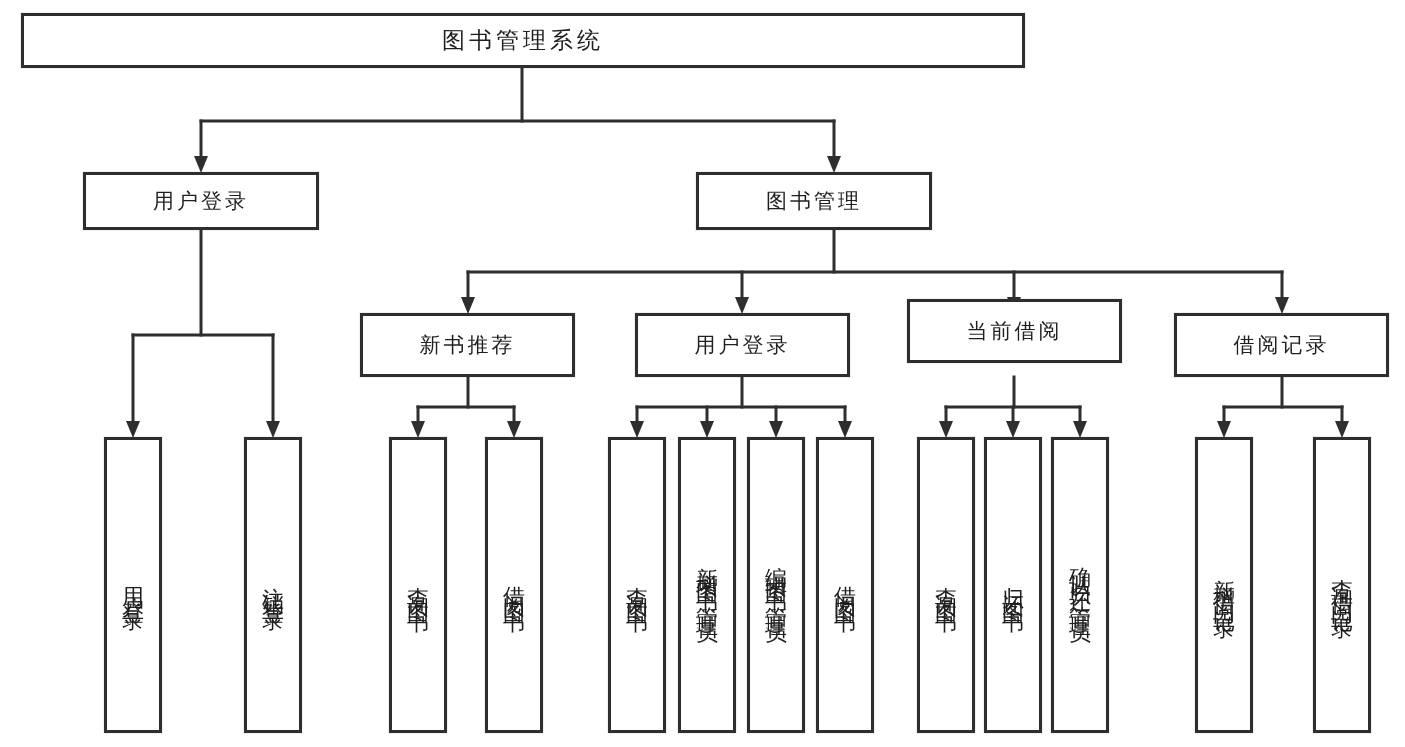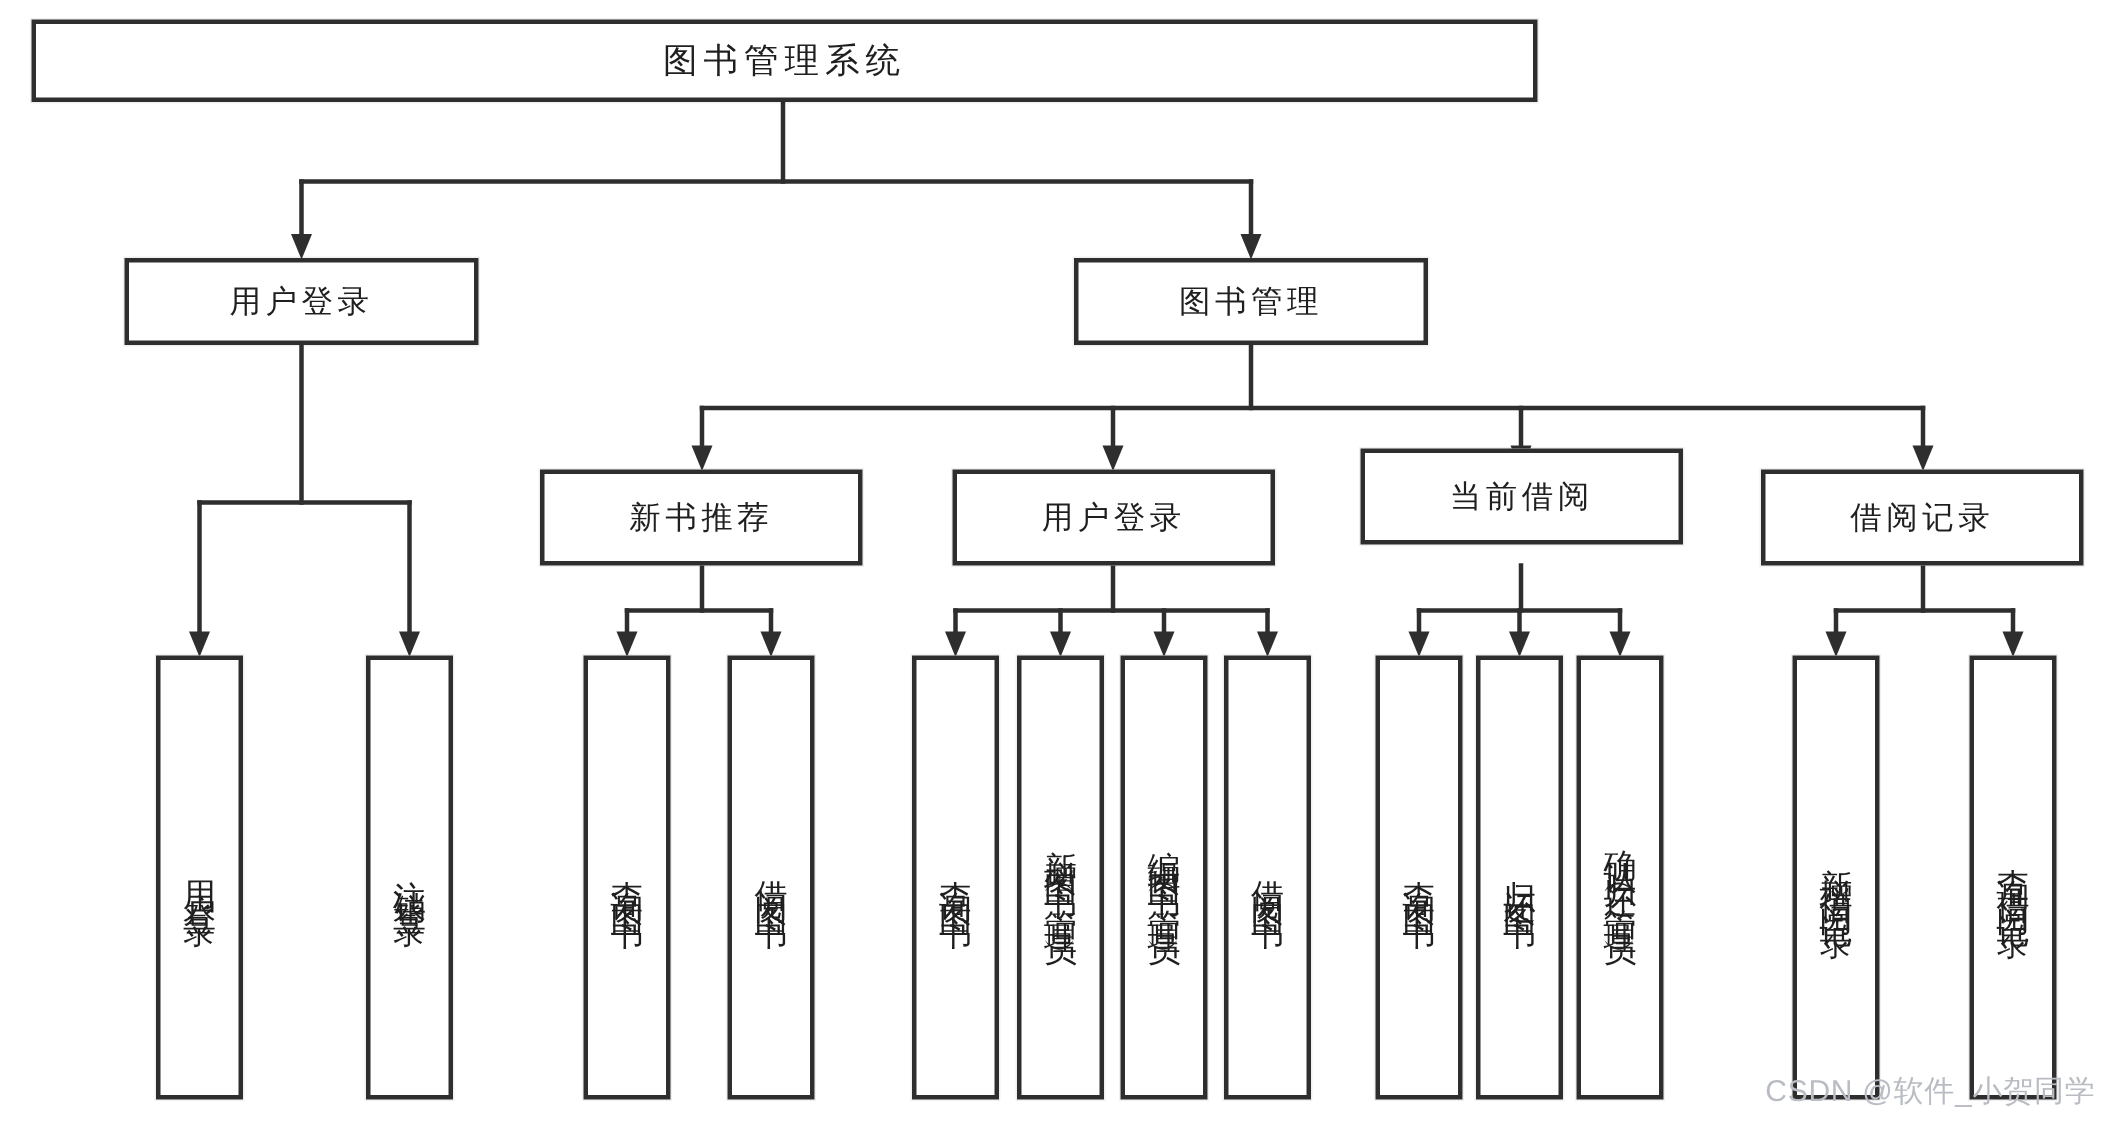--- a/index.html
+++ b/index.html
@@ -129,21 +129,21 @@
       <line x1="1224" y1="407" x2="1224" y2="423"></line>
       <polygon points="1217,421 1231,421 1224,438"></polygon>
       <line x1="1342" y1="407" x2="1342" y2="423"></line>
       <polygon points="1335,421 1349,421 1342,438"></polygon>
     </g>
   </svg>
 
   <div class="hbox root" style="left:21px;top:13px;width:1004px;height:55px;">图书管理系统</div>
 
   <div class="hbox" style="left:83px;top:172px;width:236px;height:58px;">用户登录</div>
-  <div class="hbox" style="left:716px;top:172px;width:236px;height:58px;">图书管理</div>
+  <div class="hbox" style="left:696px;top:172px;width:236px;height:58px;">图书管理</div>
 
   <div class="hbox" style="left:360px;top:313px;width:215px;height:64px;">新书推荐</div>
   <div class="hbox" style="left:635px;top:313px;width:215px;height:64px;">用户登录</div>
   <div class="hbox" style="left:907px;top:299px;width:215px;height:64px;">当前借阅</div>
   <div class="hbox" style="left:1174px;top:313px;width:215px;height:64px;">借阅记录</div>
 
   <div class="vbox" style="left:104px;">用户登录</div>
   <div class="vbox" style="left:244px;">注销登录</div>
 
   <div class="vbox" style="left:389px;">查询图书</div>
@@ -154,15 +154,14 @@
   <div class="vbox" style="left:747px;">编辑图书（管理员）</div>
   <div class="vbox" style="left:816px;">借阅图书</div>
 
   <div class="vbox" style="left:917px;">查询图书</div>
   <div class="vbox" style="left:984px;">归还图书</div>
   <div class="vbox" style="left:1051px;">确认归还（管理员）</div>
 
   <div class="vbox" style="left:1195px;">新增借阅记录</div>
   <div class="vbox" style="left:1313px;">查询借阅记录</div>
 
-  <div class="watermark">CSDN @软件_小贺同学</div>
 
 </div>
 
 </body></html>

